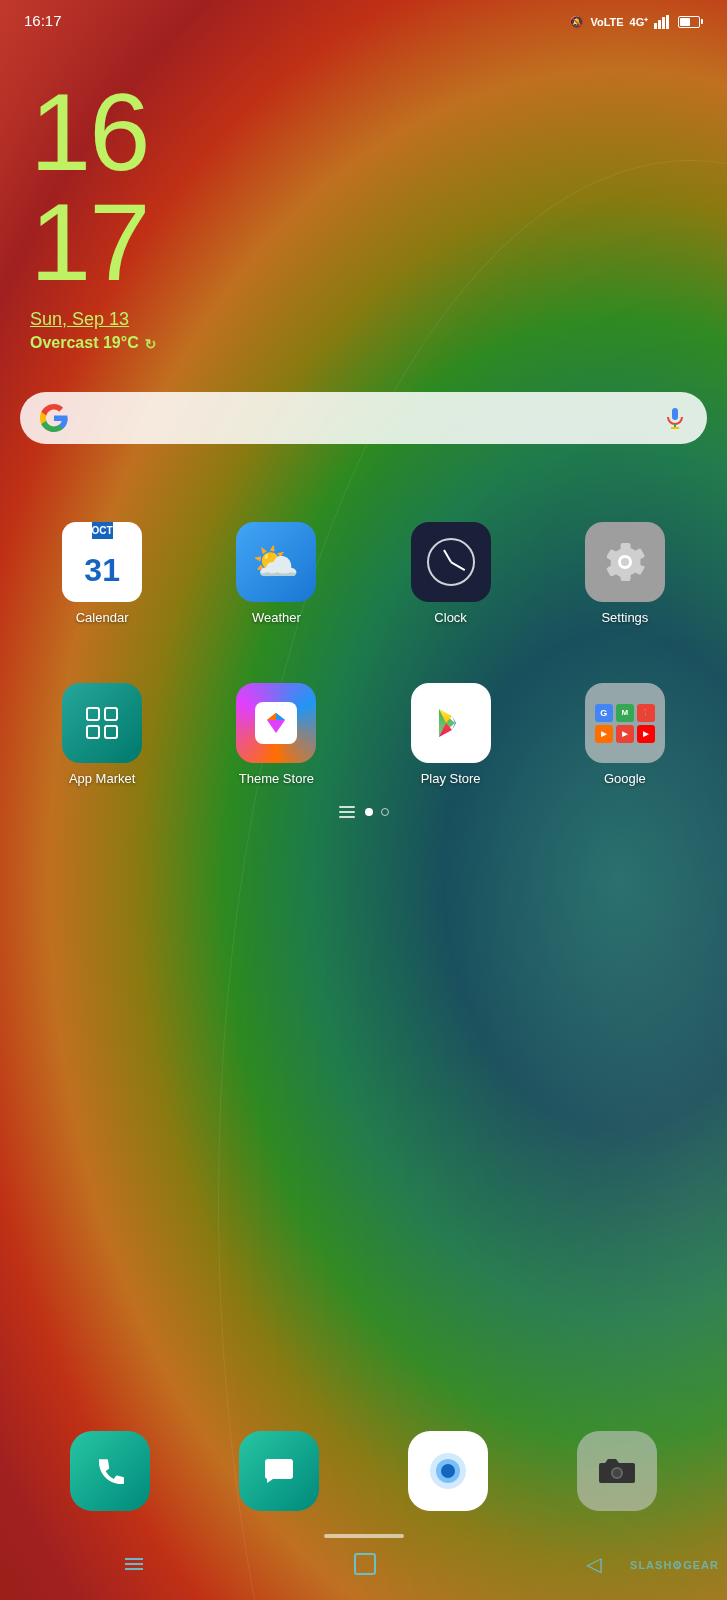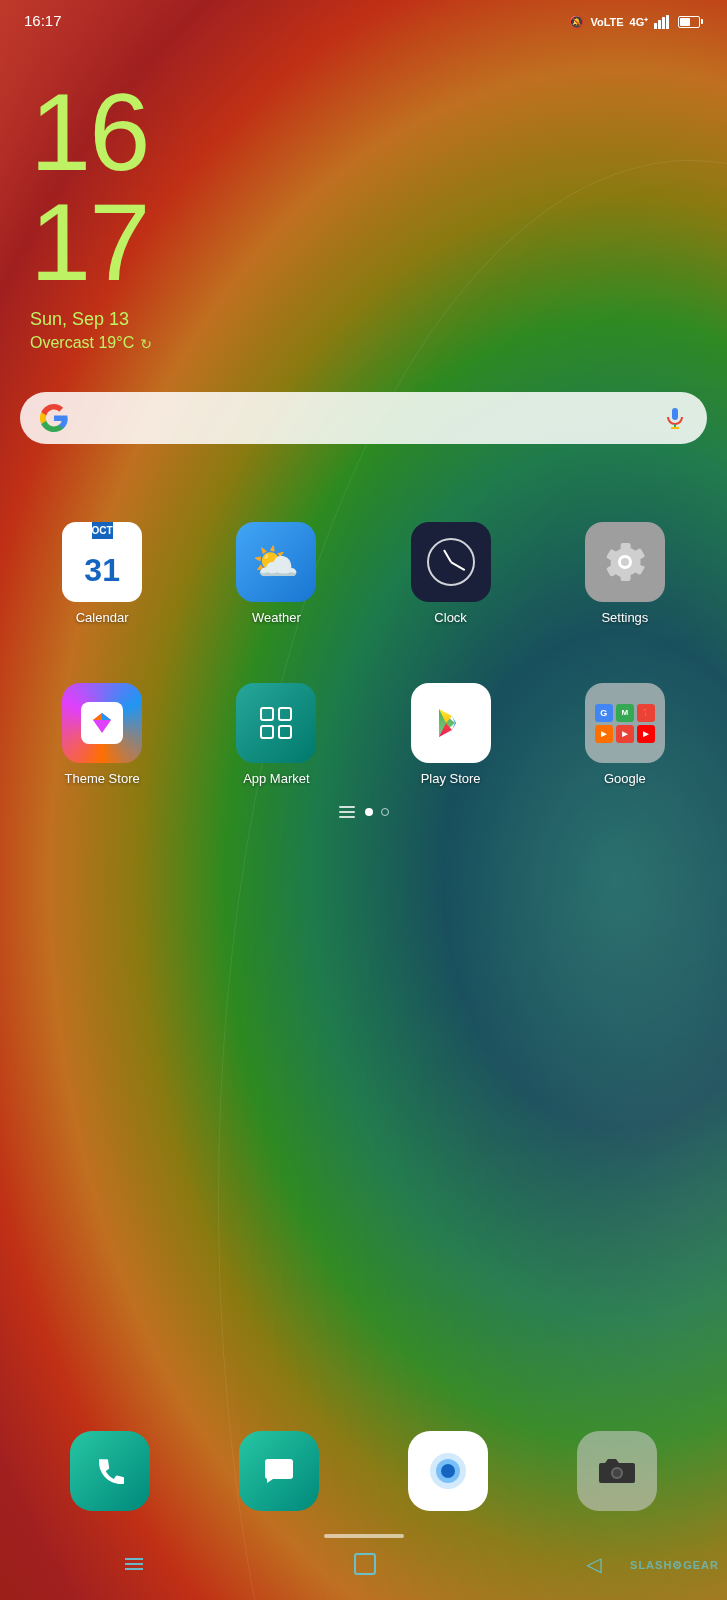--- a/index.html
+++ b/index.html
@@ -117,28 +117,30 @@
       font-size: 110px;
       font-weight: 300;
       line-height: 1;
       letter-spacing: -2px;
     }
 
     .clock-date {
       font-size: 18px;
       margin-top: 12px;
       font-weight: 400;
+      text-decoration: underline;
     }
 
     .clock-weather {
       font-size: 16px;
       margin-top: 4px;
       display: flex;
       align-items: flex-end;
       gap: 6px;
+      font-weight: bold;
     }
 
     .refresh-icon {
       font-size: 14px;
       opacity: 0.9;
     }
 
     
     .search-section {
       padding: 30px 20px 20px;
@@ -615,42 +617,42 @@
         </svg>
       </div>
       <span class="app-label">Settings</span>
     </div>
 
   </div>
 
   <div class="app-grid" style="padding-top:0;">
 
     <div class="app-item">
+      <div class="appmarket-icon-bg app-icon">
+        <div class="appmarket-grid">
+          <div class="appmarket-dot"></div>
+          <div class="appmarket-dot"></div>
+          <div class="appmarket-dot"></div>
+          <div class="appmarket-dot"></div>
+        </div>
+      </div>
+      <span class="app-label">App Market</span>
+    </div>
+
+    <div class="app-item">
       <div class="themestore-icon-bg app-icon">
         <div class="themestore-inner">
           <svg width="26" height="26" viewBox="0 0 26 26">
             <path d="M13 3L4 10l9 13 9-13z" fill="#e040fb"></path>
             <path d="M13 3L4 10h9z" fill="#ff6f00"></path>
             <path d="M13 3L22 10h-9z" fill="#2196f3"></path>
           </svg>
         </div>
       </div>
       <span class="app-label">Theme Store</span>
-    </div>
-
-    <div class="app-item">
-      <div class="appmarket-icon-bg app-icon">
-        <div class="appmarket-grid">
-          <div class="appmarket-dot"></div>
-          <div class="appmarket-dot"></div>
-          <div class="appmarket-dot"></div>
-          <div class="appmarket-dot"></div>
-        </div>
-      </div>
-      <span class="app-label">App Market</span>
     </div>
 
     <div class="app-item">
       <div class="playstore-icon-bg app-icon">
         <svg width="40" height="40" viewBox="0 0 40 40">
           <defs>
             <linearGradient id="pg1" x1="0" y1="0" x2="0" y2="1">
               <stop offset="0" stop-color="#4CAF50"></stop>
               <stop offset="1" stop-color="#81C784"></stop>
             </linearGradient>

